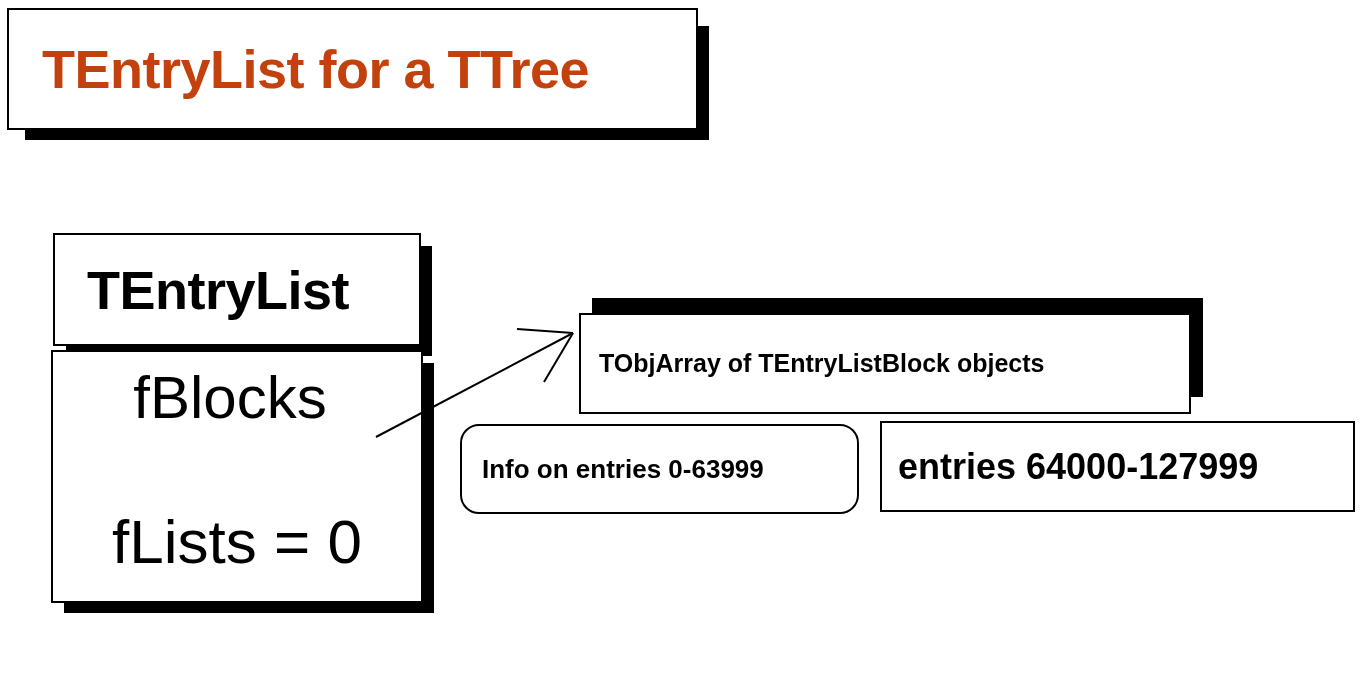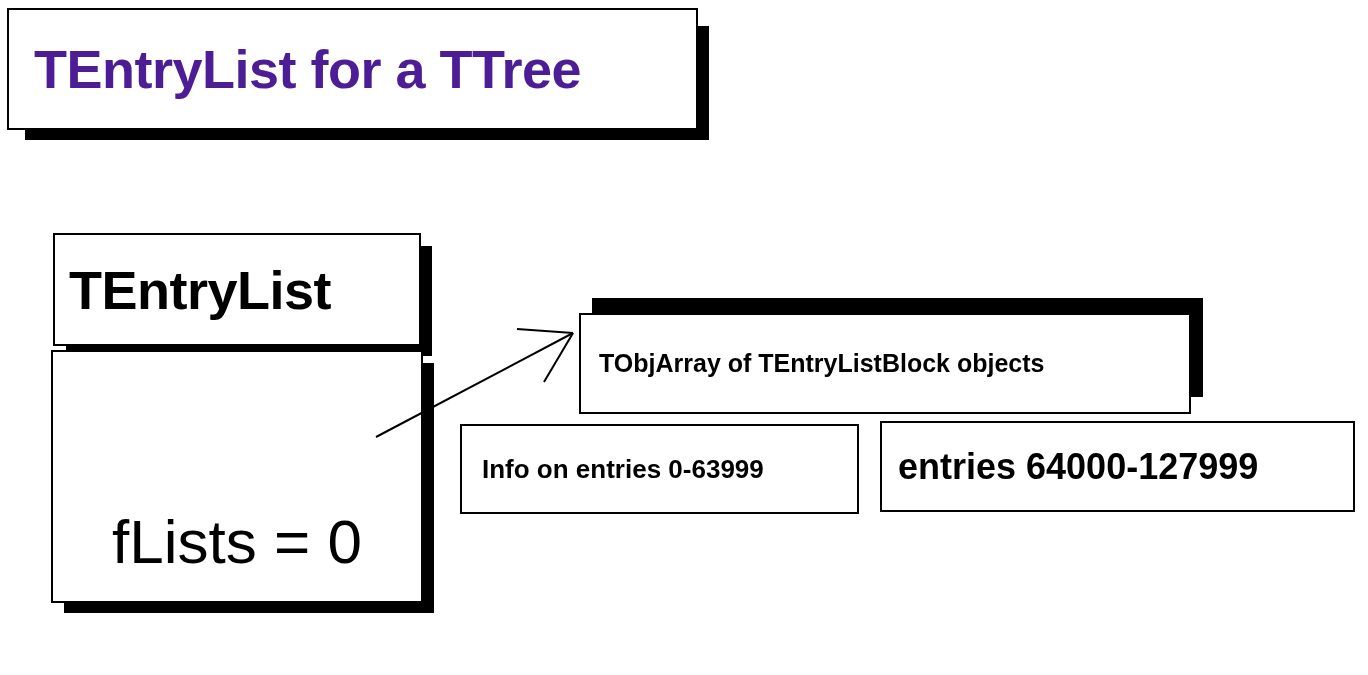--- a/index.html
+++ b/index.html
@@ -41,26 +41,26 @@
     width: 691px;
     height: 122px;
   }
   #title-shadow {
     left: 25px;
     top: 26px;
     width: 684px;
     height: 114px;
   }
   #title-text {
-    color: #4c1d95;
+    color: #c2410c;
     font-weight: bold;
     font-size: 54px;
     line-height: 1;
     letter-spacing: -0.5px;
-    padding-left: 25px;
+    padding-left: 33px;
     white-space: nowrap;
   }
 
   
   #entrylist-header-box {
     left: 53px;
     top: 233px;
     width: 368px;
     height: 113px;
   }
@@ -68,21 +68,21 @@
     left: 66px;
     top: 246px;
     width: 366px;
     height: 110px;
   }
   #entrylist-header-text {
     font-weight: bold;
     font-size: 54px;
     line-height: 1;
     letter-spacing: -0.5px;
-    padding-left: 14px;
+    padding-left: 32px;
     white-space: nowrap;
   }
 
   #entrylist-body-box {
     left: 51px;
     top: 350px;
     width: 372px;
     height: 253px;
     display: block;
   }
@@ -136,20 +136,21 @@
     padding-left: 18px;
     white-space: nowrap;
   }
 
   
   #block0-box {
     left: 460px;
     top: 424px;
     width: 399px;
     height: 90px;
+    border-radius: 19px;
   }
   #block0-text {
     font-weight: bold;
     font-size: 26px;
     line-height: 1;
     padding-left: 20px;
     white-space: nowrap;
   }
   #block1-box {
     left: 880px;
@@ -186,20 +187,21 @@
     <span id="title-text">TEntryList for a TTree</span>
   </div>
 
   <div class="shadow" id="entrylist-header-shadow"></div>
   <div class="box" id="entrylist-header-box">
     <span id="entrylist-header-text">TEntryList</span>
   </div>
 
   <div class="shadow" id="entrylist-body-shadow"></div>
   <div class="box" id="entrylist-body-box">
+    <span id="fblocks-text">fBlocks</span>
     <span id="flists-text">fLists = 0</span>
   </div>
 
   <div class="shadow" id="tobjarray-shadow"></div>
   <div class="box" id="tobjarray-box">
     <span id="tobjarray-text">TObjArray of TEntryListBlock objects</span>
   </div>
 
   <div class="box" id="block0-box">
     <span id="block0-text">Info on entries 0-63999</span>

